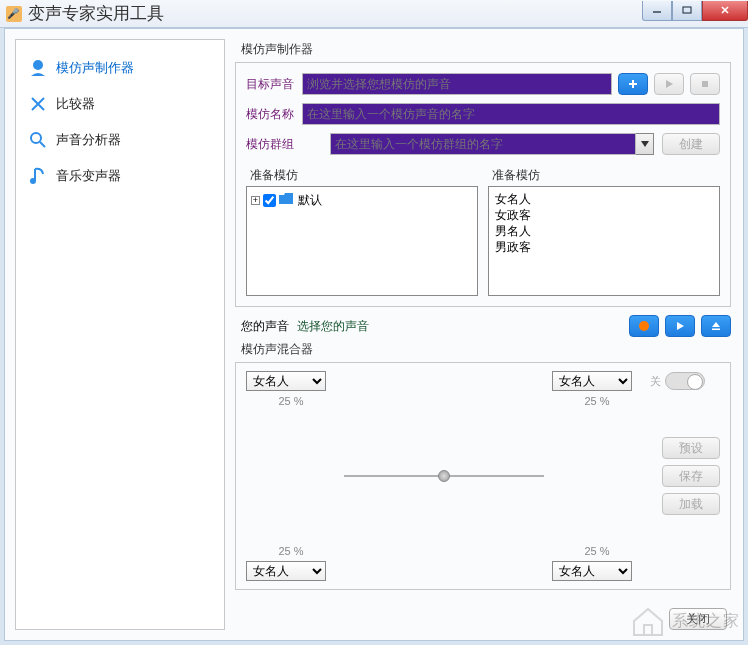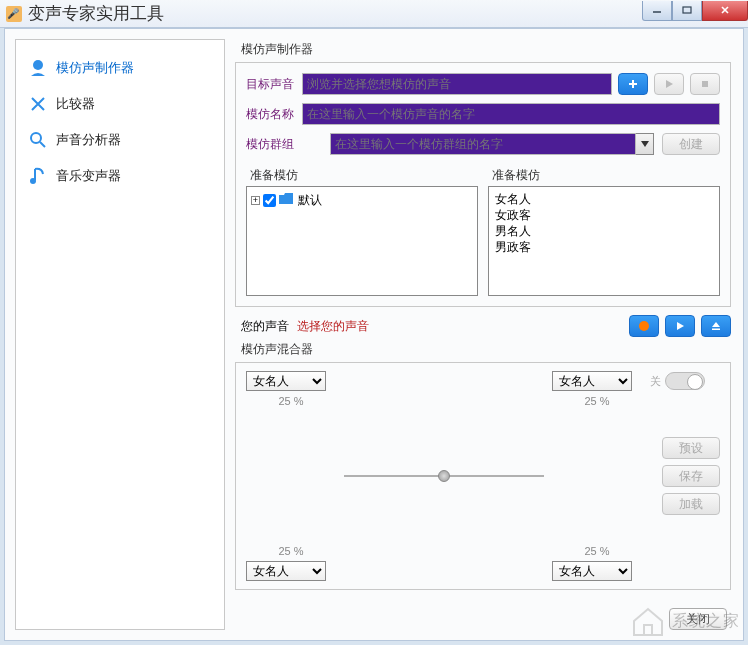--- a/index.html
+++ b/index.html
@@ -45,21 +45,21 @@
 .two-col { display:flex; gap:10px; }
 .col { flex:1; }
 .col-label { color:#333; margin:4px 0 2px 4px; }
 .listbox { border:1px solid #888; background:#fff; height:110px; padding:4px; overflow:auto; }
 .tree-item { display:flex; align-items:center; gap:3px; padding:1px 0; }
 .tree-plus { width:9px; height:9px; border:1px solid #888; display:inline-flex; align-items:center; justify-content:center; font-size:9px; line-height:1; }
 .list-text { padding:0 2px; line-height:16px; }
 
 .voice-row { display:flex; align-items:center; margin:6px 0 4px 6px; }
 .voice-row .lbl { width:56px; }
-.voice-val { flex:1; color:#b91c1c; }
+.voice-val { flex:1; color:#14532d; }
 
 .mixer { border:1px solid #c8c8c8; background:#fafbfc; padding:8px 10px 8px 10px; }
 .mixer-grid { display:grid; grid-template-columns: 90px 1fr 90px 70px; grid-template-rows: auto auto 1fr auto auto; gap:4px 8px; align-items:center; height:210px; }
 .sel { height:20px; border:1px solid #888; background:linear-gradient(#fff,#eee); font-size:12px; padding:0 2px; width:80px; }
 .pct { color:#888; font-size:11px; text-align:center; }
 .pad { grid-row:1 / span 5; grid-column:2; border:1px solid #b0b0b0; background:#fff; position:relative; }
 .pad::before { content:""; position:absolute; inset:0; background-image: linear-gradient(#e4e4e4 1px, transparent 1px), linear-gradient(90deg, #e4e4e4 1px, transparent 1px); background-size: 8px 8px; }
 .pad .center-dot { position:absolute; left:50%; top:50%; width:12px; height:12px; margin:-6px 0 0 -6px; border-radius:50%; background:radial-gradient(#ddd,#999); border:1px solid #888; }
 .toggle { width:40px; height:18px; border-radius:9px; background:#e0e0e0; border:1px solid #bbb; position:relative; }
 .toggle::after { content:""; position:absolute; right:1px; top:1px; width:14px; height:14px; border-radius:50%; background:#fff; border:1px solid #aaa; }

